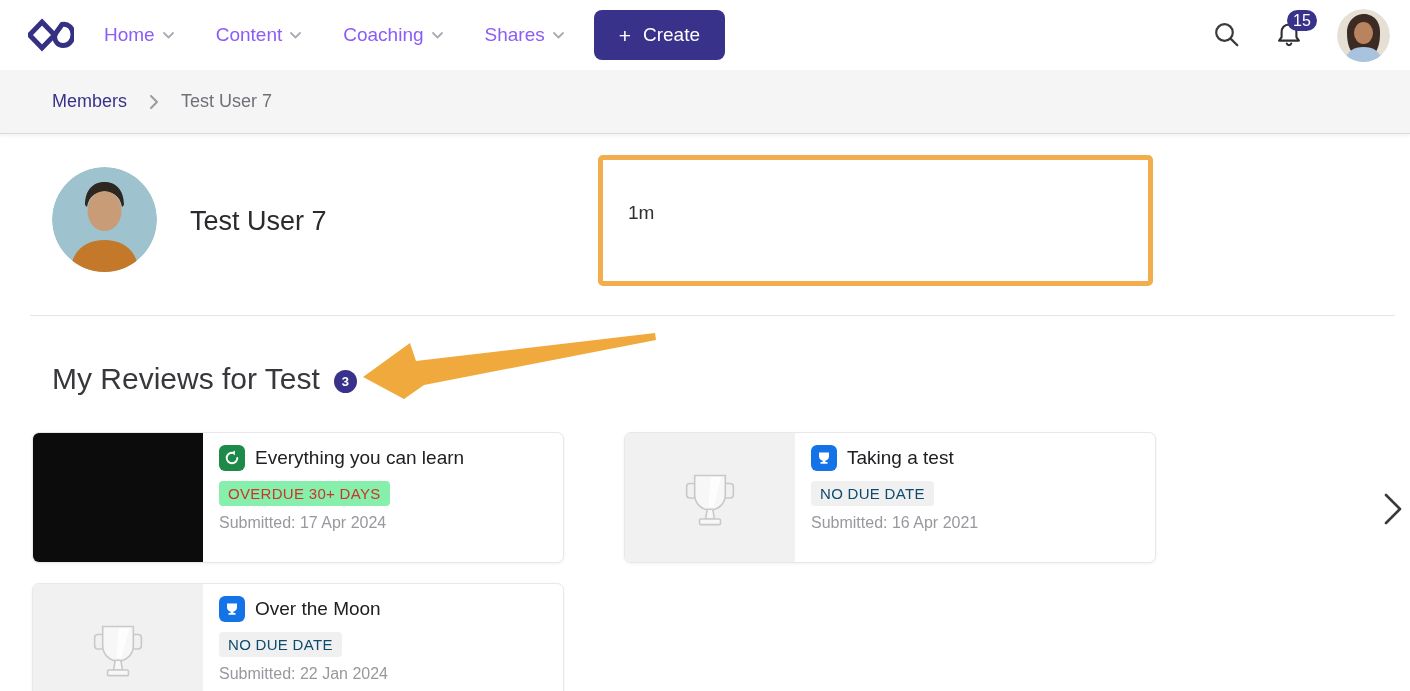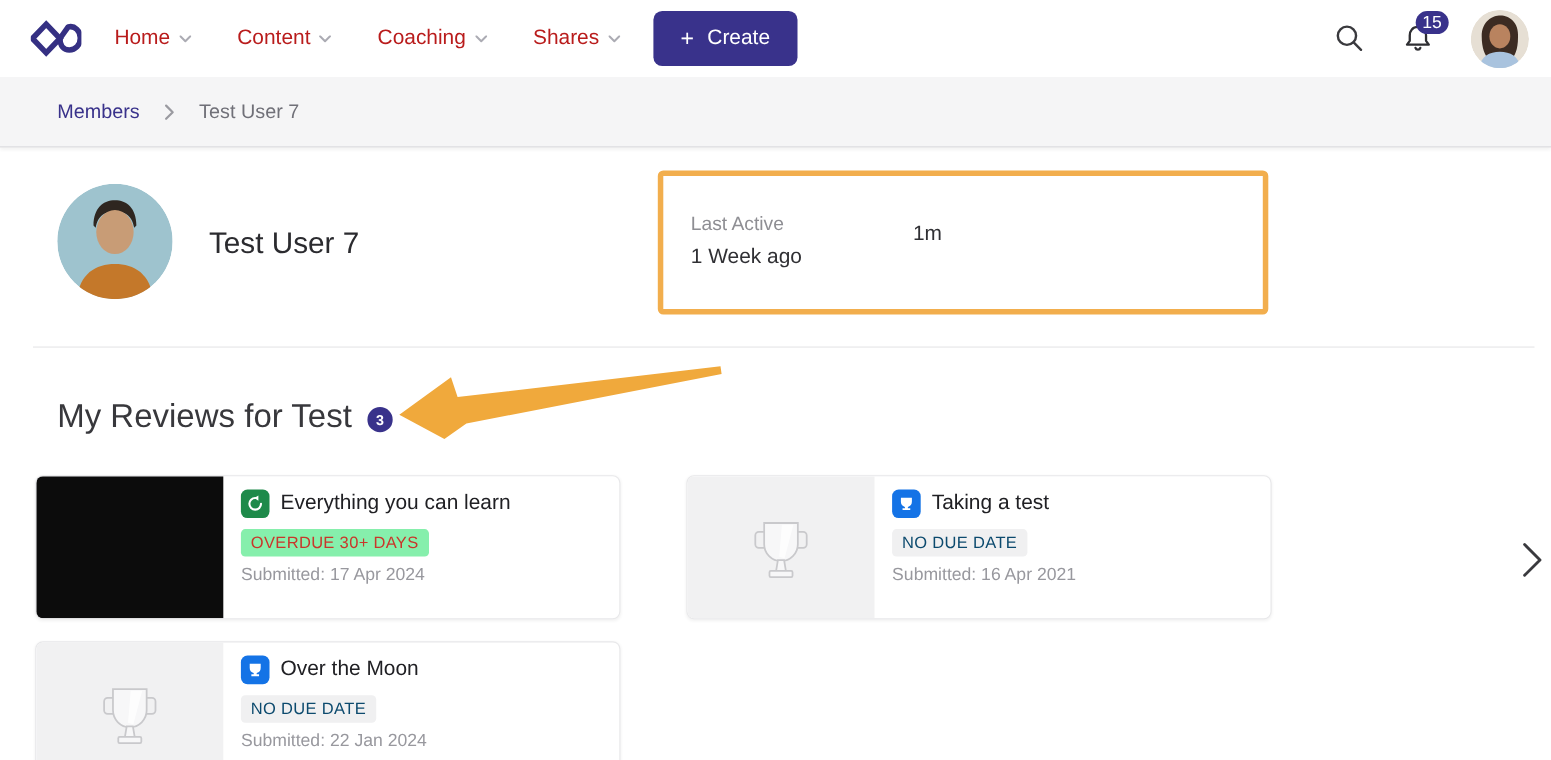--- a/index.html
+++ b/index.html
@@ -7,21 +7,21 @@
   body {
     font-family: "Liberation Sans", sans-serif;
     background:#fff; color:#303034; overflow:hidden; position:relative;
   }
 
   
   .header { height:70px; display:flex; align-items:center; padding:0 20px 0 28px; background:#fff; position:relative; }
   .logo { margin-right:30px; display:flex; align-items:center; cursor:pointer; }
   .nav { display:flex; align-items:center; height:100%; gap:42px; }
   .nav-item { display:flex; align-items:center; gap:8px; height:100%; position:relative; cursor:pointer; }
-  .nav-label { font-size:19px; color:#b91c1c; }
+  .nav-label { font-size:19px; color:#8b5cf6; }
   .nav-item.active .nav-label { color:#39328B; font-weight:500; }
   .nav-item.active::after { content:""; position:absolute; left:-2px; right:-6px; bottom:0; height:3px; background:#39328B; }
   .caret { width:11px; height:7px; }
   .create-btn { margin-left:30px; background:#39328B; color:#fff; border:none; border-radius:8px;
     height:50px; padding:0 25px; font-size:19px; font-family:inherit; display:flex; align-items:center; gap:12px; cursor:pointer; }
   .create-plus { font-size:21px; font-weight:400; line-height:1; }
   .header-right { margin-left:auto; display:flex; align-items:center; gap:34px; }
   .icon-btn { background:none; border:none; cursor:pointer; display:flex; align-items:center; padding:0; position:relative; }
   .notif-badge { position:absolute; top:-10px; left:12px; min-width:28px; height:21px; border-radius:10.5px;
     background:#39328B; color:#fff; font-size:16px; font-weight:500; display:flex; align-items:center; justify-content:center; padding:0 6px; }
@@ -159,27 +159,20 @@
       <circle cx="52.5" cy="52.5" r="52.5" fill="#9EC3CE"></circle>
       <path d="M 33 38 C 33 22 42 15 52.5 15 C 63 15 72 22 72 38 L 70 40 C 68 28 60 25 52.5 25 C 45 25 37 28 35 40 Z" fill="#2E2620"></path>
       <ellipse cx="52.5" cy="44" rx="17" ry="20" fill="#C89C76"></ellipse>
       <path d="M 44 76 a 10 6 0 0 0 17 0" fill="none"></path>
       <path d="M 18 105 C 20 82 35 73 52.5 73 C 70 73 85 82 87 105 Z" fill="#C4782A"></path>
     </svg>
   </div>
   <div class="profile-name">Test User 7</div>
 
   <div class="stats-box" id="stats-container">
-  <div class="stat">
-    <div class="stat-label-row">
-      <span class="stat-label">Last Active</span>
-
-    </div>
-    <div class="stat-value">1 Week ago</div>
-  </div>
 
   <div class="stat">
     <div class="stat-value">1m</div>
   </div>
 </div>
 </div>
 
 <div class="divider"></div>
 
 <div class="reviews-head">

